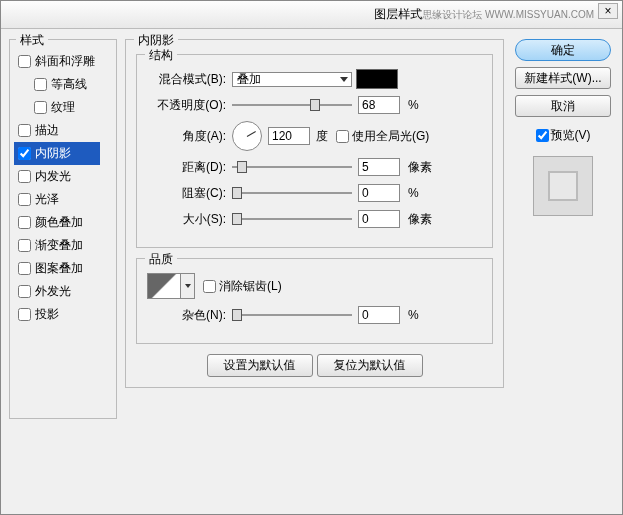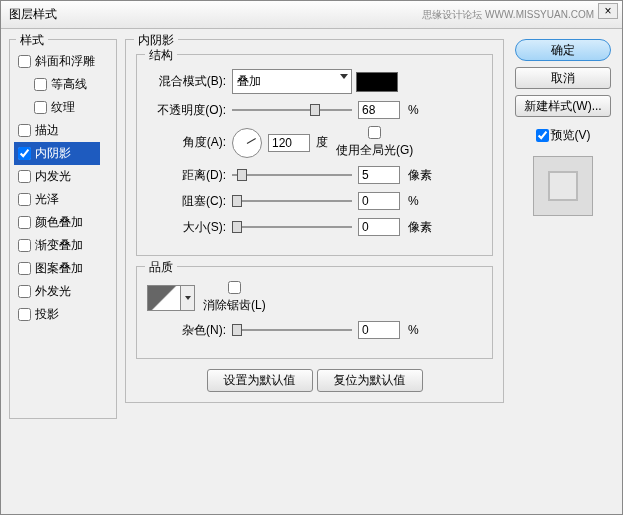--- a/index.html
+++ b/index.html
@@ -1,48 +1,48 @@
 <!DOCTYPE html>
 <html><head>
   <meta charset="utf-8">
   <style>
     * { box-sizing: border-box; margin: 0; padding: 0; font-family: "Microsoft YaHei", Arial, sans-serif; font-size: 12px; }
     body { background: #fff; }
     .window { width: 623px; height: 515px; background: #f0f0f0; border: 1px solid #888; position: relative; }
     .titlebar { height: 28px; background: linear-gradient(#fdfdfd, #e8e8e8); border-bottom: 1px solid #bbb; display: flex; align-items: center; padding: 0 8px; position: relative; }
-    .titlebar .title { flex: 1; }
+    .titlebar .title { flex: 1; text-align: right; }
     .titlebar .watermark { color: #888; font-size: 10px; margin-right: 20px; }
     .titlebar .close-x { position: absolute; right: 4px; top: 2px; width: 20px; height: 16px; border: 1px solid #aaa; background: #eee; text-align: center; line-height: 14px; cursor: pointer; }
     .content { display: flex; padding: 10px 8px; gap: 8px; height: calc(100% - 28px); }
     .left-panel { width: 108px; }
     .styles-group { border: 1px solid #bbb; background: #f0f0f0; position: relative; padding: 10px 16px 4px 4px; height: 380px; }
     .styles-group .legend { position: absolute; top: -8px; left: 6px; background: #f0f0f0; padding: 0 4px; }
     .style-item { padding: 3px 2px 3px 4px; display: flex; align-items: center; gap: 4px; cursor: pointer; }
     .style-item.header { font-size: 12px; }
     .style-item.selected { background: #1e5bbf; color: #fff; }
     .style-item input[type="checkbox"] { width: 13px; height: 13px; }
     .style-item.indent { padding-left: 20px; }
     .center-panel { flex: 1; }
     .group-box { border: 1px solid #bbb; position: relative; padding: 14px 10px 10px 10px; margin-bottom: 8px; }
     .group-box .legend { position: absolute; top: -8px; left: 8px; background: #f0f0f0; padding: 0 4px; }
     .inner-group { border: 1px solid #bbb; position: relative; padding: 14px 20px 12px 10px; margin-bottom: 10px; }
     .inner-group .legend { position: absolute; top: -8px; left: 8px; background: #f0f0f0; padding: 0 4px; }
     .row { display: flex; align-items: center; margin-bottom: 6px; min-height: 20px; }
     .row-label { width: 85px; text-align: right; padding-right: 6px; }
-    .select-box { width: 120px; height: 25px; border: 1px solid #888; background: #fff; display: flex; align-items: center; padding: 0 4px; position: relative; }
+    .select-box { width: 120px; height: 15px; border: 1px solid #888; background: #fff; display: flex; align-items: center; padding: 0 4px; position: relative; }
     .select-box .arrow { position: absolute; right: 3px; top: 4px; width: 0; height: 0; border-left: 4px solid transparent; border-right: 4px solid transparent; border-top: 5px solid #333; }
     .color-swatch { width: 42px; height: 20px; background: #000; border: 1px solid #666; margin-left: 4px; }
     .slider { width: 120px; height: 14px; position: relative; display: inline-block; }
     .slider-track { position: absolute; top: 6px; left: 0; right: 0; height: 2px; background: #999; }
     .slider-thumb { position: absolute; top: 1px; width: 10px; height: 12px; background: #ddd; border: 1px solid #555; }
     .num-input { width: 42px; height: 18px; border: 1px solid #888; background: #fff; text-align: left; padding: 0 3px; margin-left: 6px; }
     .unit { margin-left: 8px; width: 30px; }
     .angle-dial { width: 30px; height: 30px; border: 1px solid #888; border-radius: 50%; background: #fff; position: relative; display: inline-block; }
     .angle-dial::after { content: ''; position: absolute; top: 14px; left: 14px; width: 10px; height: 1px; background: #333; transform: rotate(-30deg); transform-origin: left; }
-    .checkbox-inline { display: flex; align-items: center; gap: 3px; margin-left: 8px; flex-direction: column; }
+    .checkbox-inline { display: flex; align-items: center; gap: 3px; margin-left: 8px; }
     .contour-box { width: 34px; height: 26px; border: 1px solid #888; background: linear-gradient(135deg, #666 0%, #666 48%, #fff 52%, #fff 100%); display: inline-block; }
     .contour-arrow { width: 14px; height: 26px; border: 1px solid #888; border-left: none; background: #eee; display: inline-flex; align-items: center; justify-content: center; }
     .contour-arrow::after { content: ''; width: 0; height: 0; border-left: 3px solid transparent; border-right: 3px solid transparent; border-top: 4px solid #333; }
     .btn-row { display: flex; gap: 4px; justify-content: center; }
     .btn { padding: 2px 16px; border: 1px solid #888; background: linear-gradient(#fdfdfd, #e2e2e2); cursor: pointer; border-radius: 3px; }
     .right-panel { width: 102px; display: flex; flex-direction: column; gap: 6px; align-items: center; }
     .btn-primary { width: 96px; height: 22px; border: 1px solid #3a8fd8; background: linear-gradient(#d5ecfc, #a6d5f7); border-radius: 11px; cursor: pointer; display: flex; align-items: center; justify-content: center; }
     .btn-default { width: 96px; height: 22px; border: 1px solid #888; background: linear-gradient(#fdfdfd, #e2e2e2); border-radius: 3px; cursor: pointer; display: flex; align-items: center; justify-content: center; }
     .preview-check { display: flex; align-items: center; gap: 2px; margin-top: 4px; }
     .preview-box { width: 60px; height: 60px; border: 1px solid #aaa; background: #ddd; margin-top: 6px; display: flex; align-items: center; justify-content: center; }
@@ -202,24 +202,24 @@
           <button class="btn">复位为默认值</button>
         </div>
       </div>
     </div>
 
     <div class="right-panel">
       <div class="btn-primary">
           <span>确定</span>
         </div>
       <div class="btn-default">
+          <span>新建样式(W)...</span>
+        </div>
+      <div class="btn-default">
           <span>取消</span>
-        </div>
-      <div class="btn-default">
-          <span>新建样式(W)...</span>
         </div>
       <label class="preview-check">
         <input type="checkbox" checked="" style="">
         <span>预览(V)</span>
       </label>
       <div class="preview-box">
         <div class="preview-box-inner"></div>
       </div>
     </div>
   </div>

